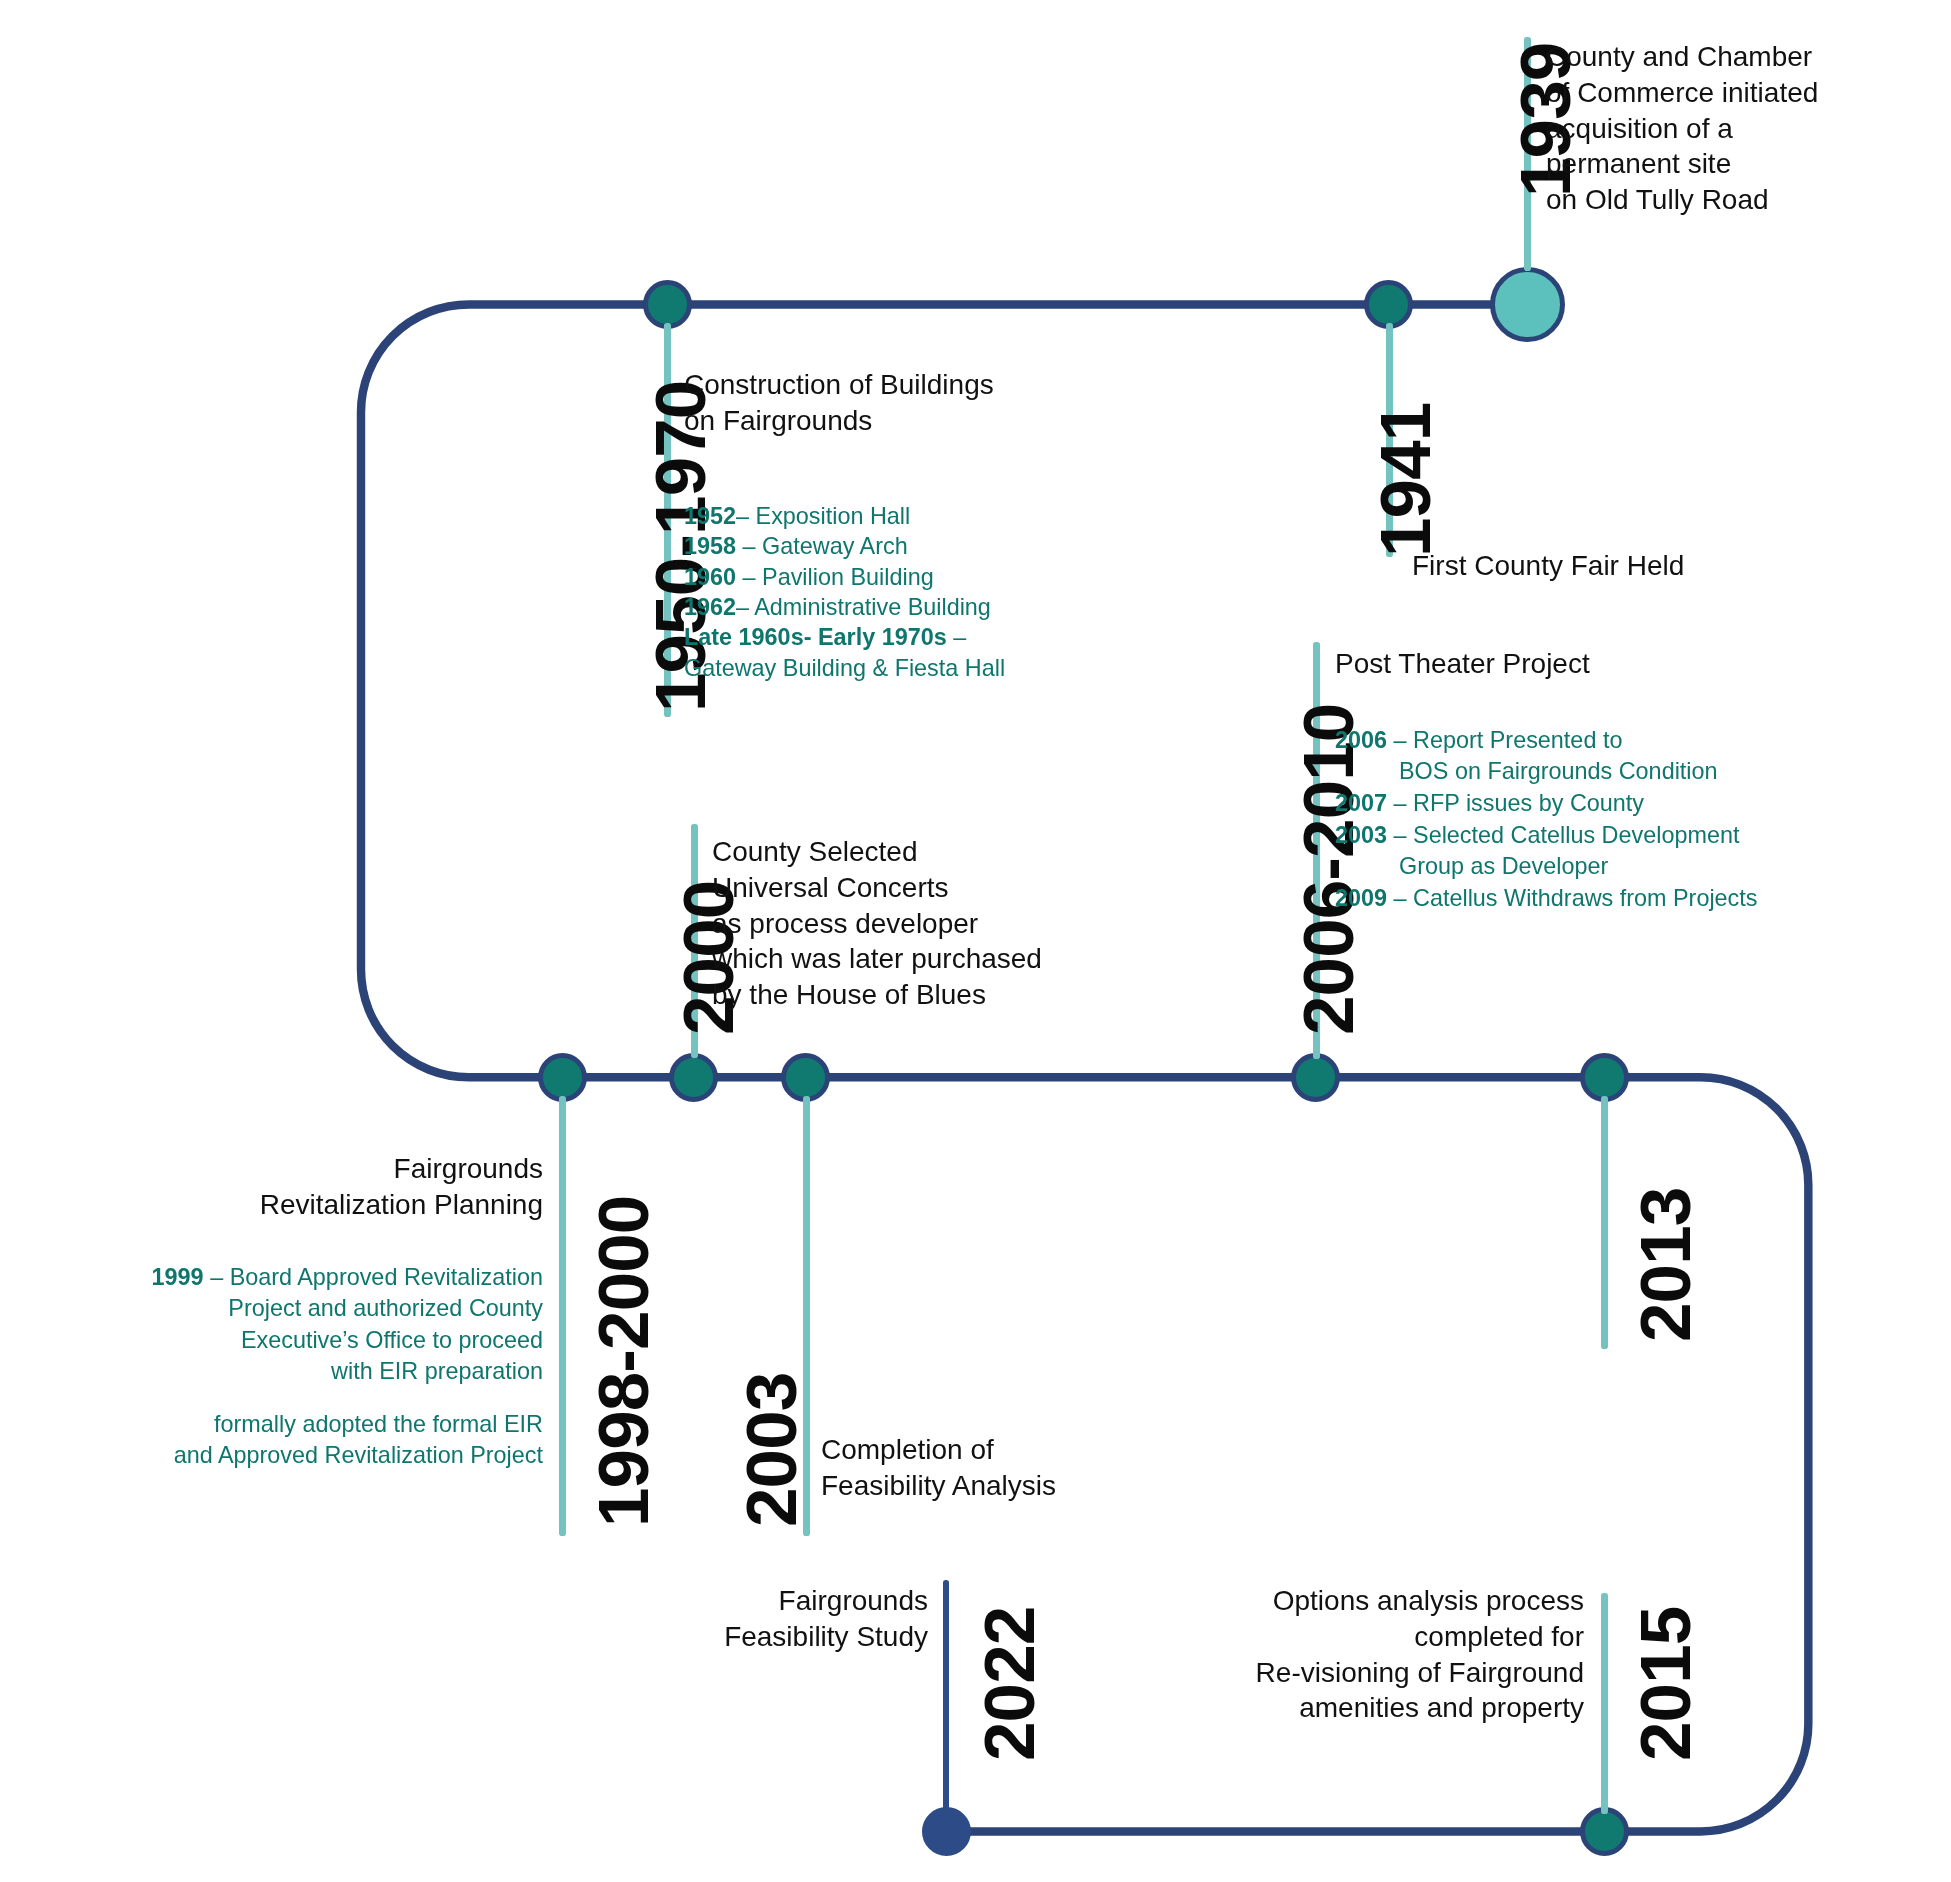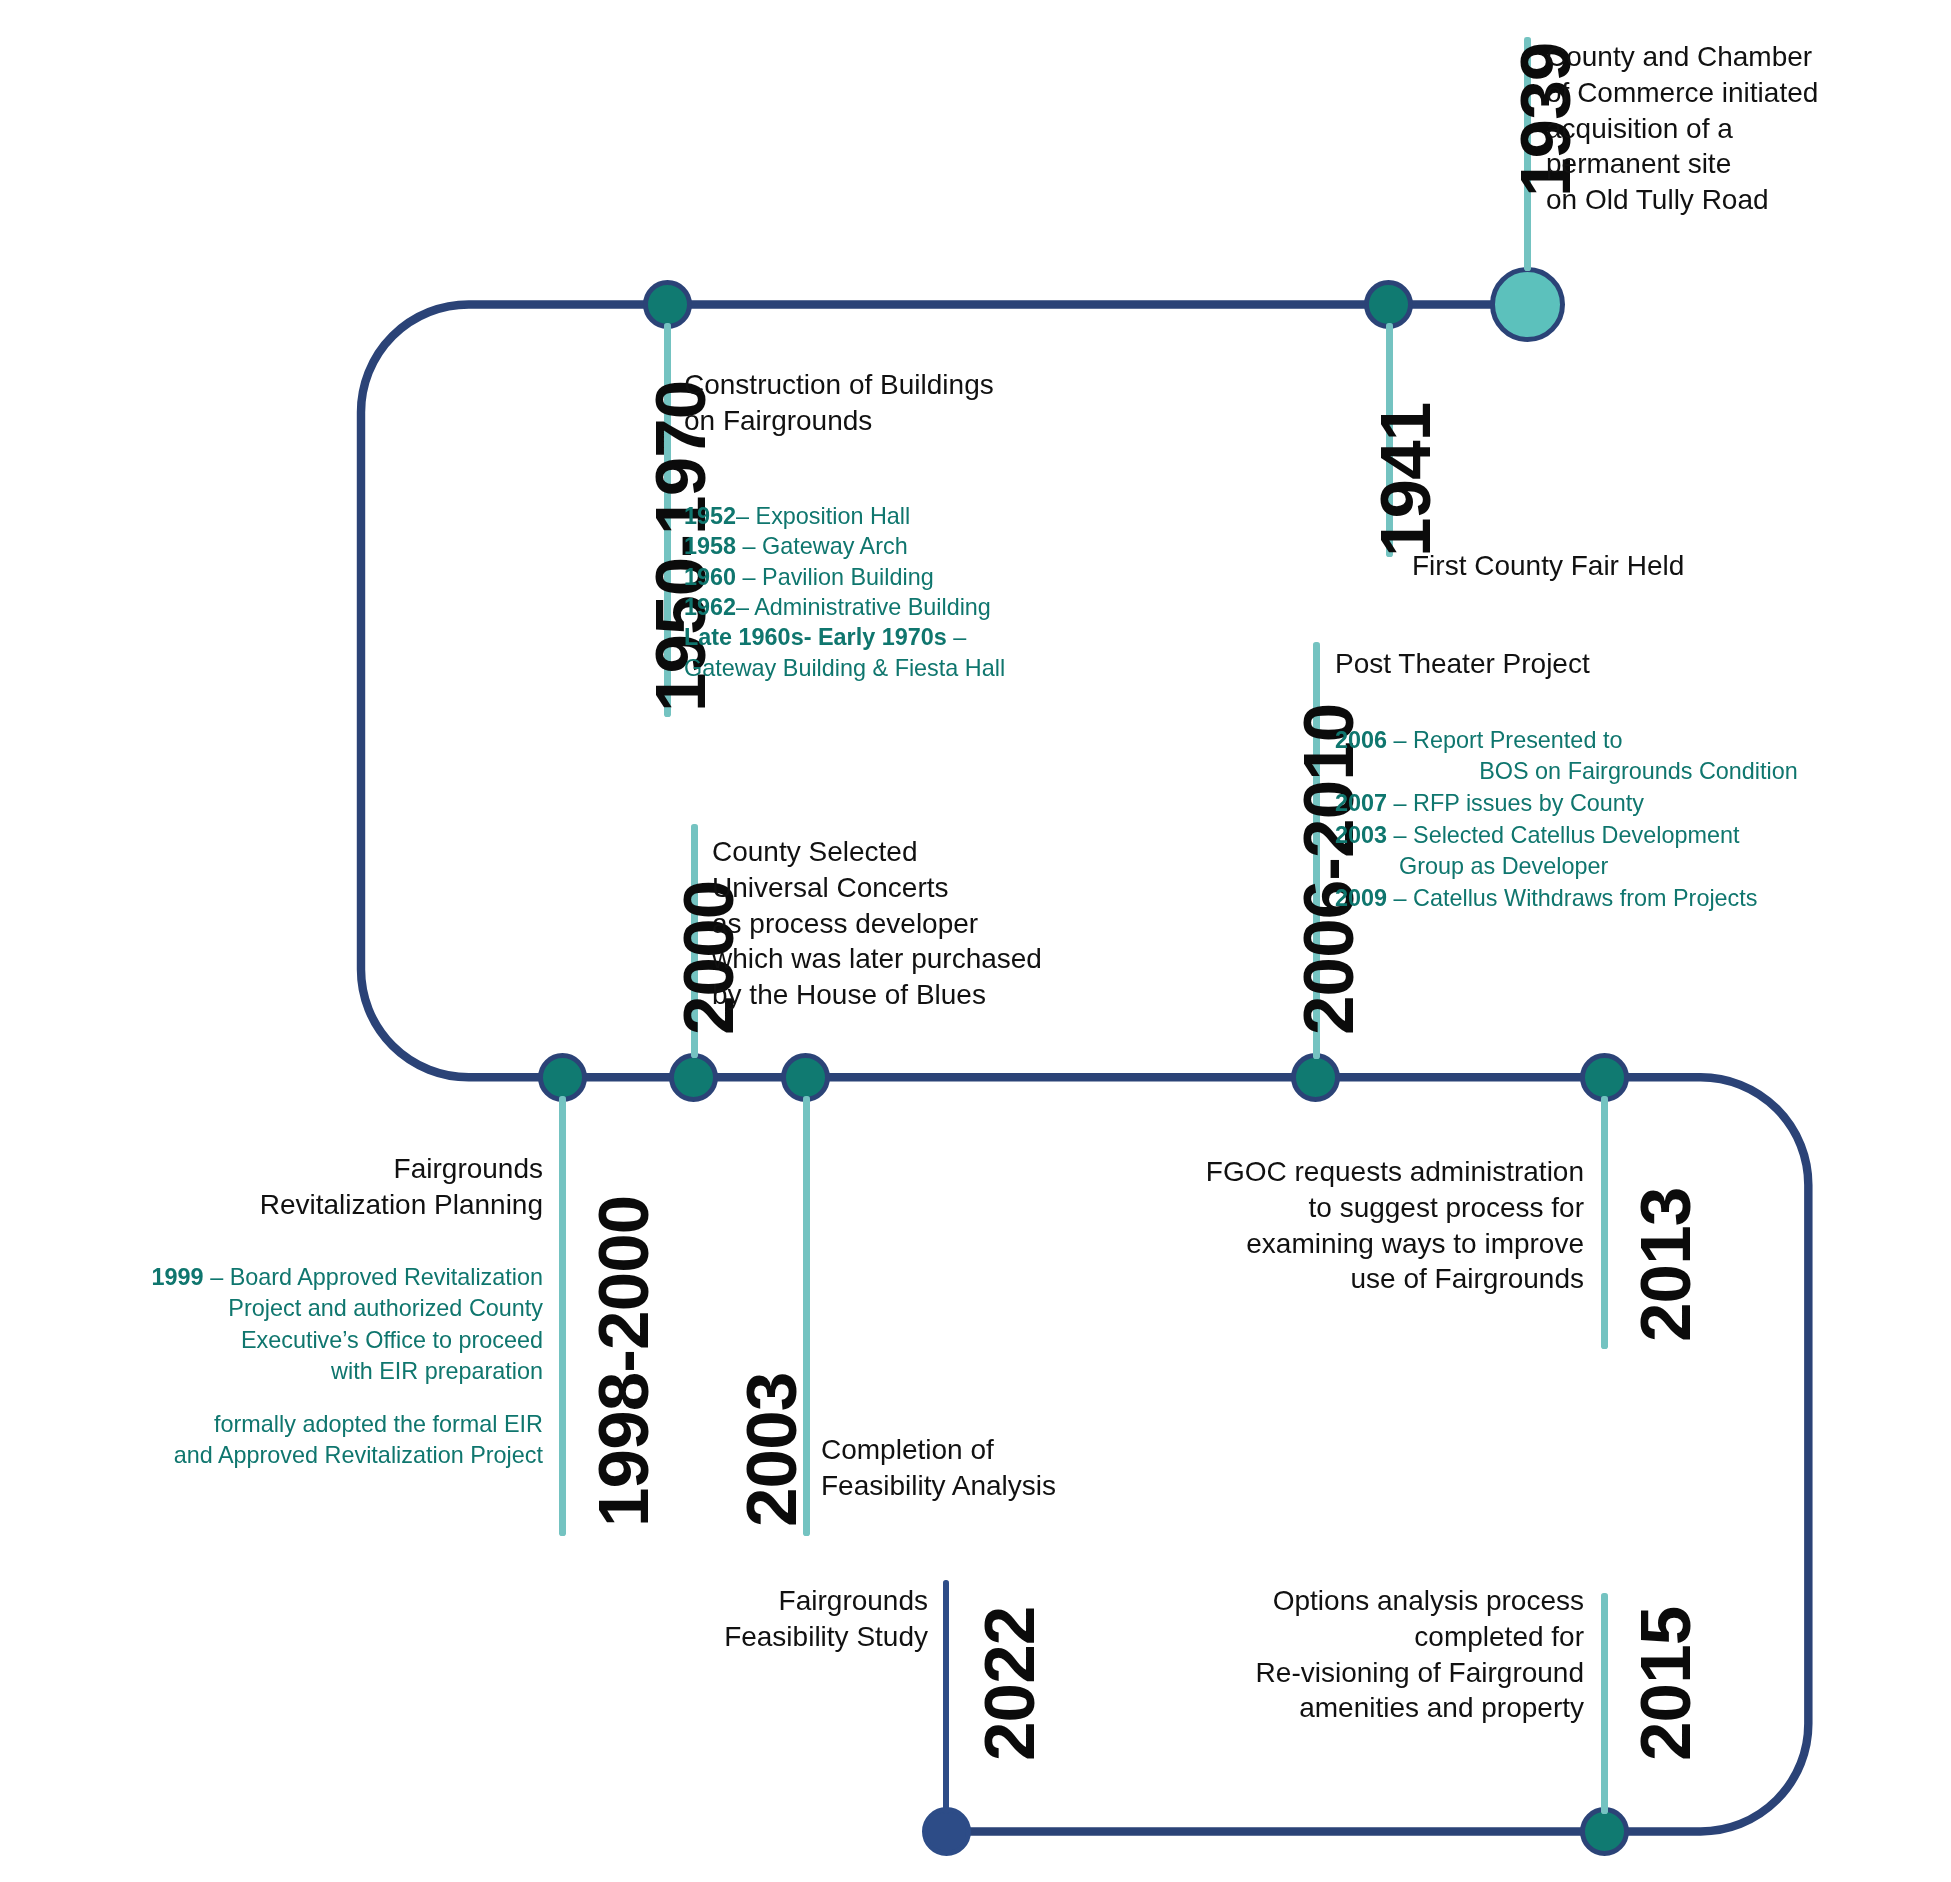--- a/index.html
+++ b/index.html
@@ -115,39 +115,31 @@
     </div>
   </div>
 
   <div class="node" style="left:1291px;top:1053px;width:49px;height:49px;background:#107A71;border:5.6px solid #2B4377;"></div>
   <div class="stem" style="left:1313px;top:642px;height:417px;background:#74C3C1;"></div>
   <div class="yr" style="left:1293px;top:1035px;font-size:71px;">2006-2010</div>
   <div class="blk" style="left:1335px;top:646px;width:543px;">
     <div class="head"><span>Post Theater Project</span></div>
     <div class="list" style="margin-top:43px;line-height:1.35;">
       <span class="row"><b>2006</b> <span>– Report Presented to</span></span>
-      <span class="cont" style="padding-left:64px;text-align:center;">BOS on Fairgrounds Condition</span>
+      <span class="cont" style="padding-left:64px;">BOS on Fairgrounds Condition</span>
       <span class="row"><b>2007</b> <span>– RFP issues by County</span></span>
       <span class="row"><b>2003</b> <span>– Selected Catellus Development</span></span>
       <span class="cont" style="padding-left:64px;">Group as Developer</span>
       <span class="row"><b>2009</b> <span>– Catellus Withdraws from Projects</span></span>
     </div>
   </div>
 
   <div class="node" style="left:1580px;top:1053px;width:49px;height:49px;background:#107A71;border:5.6px solid #2B4377;"></div>
   <div class="stem" style="left:1601px;top:1096px;height:253px;background:#74C3C1;"></div>
   <div class="yr" style="left:1630px;top:1342px;font-size:71px;">2013</div>
-  <div class="blk right" style="left:1106px;top:1154px;width:478px;">
-    <div class="head">
-      <span>FGOC requests administration</span><br>
-      <span>to suggest process for</span><br>
-      <span>examining ways to improve</span><br>
-      <span>use of Fairgrounds</span>
-    </div>
-  </div>
 
   <div class="node" style="left:1580px;top:1807px;width:49px;height:49px;background:#107A71;border:5.6px solid #2B4377;"></div>
   <div class="stem" style="left:1601px;top:1593px;height:221px;background:#74C3C1;"></div>
   <div class="yr" style="left:1630px;top:1761px;font-size:71px;">2015</div>
   <div class="blk right" style="left:1106px;top:1583px;width:478px;">
     <div class="head">
       <span>Options analysis process</span><br>
       <span>completed for</span><br>
       <span>Re-visioning of Fairground</span><br>
       <span>amenities and property</span>

